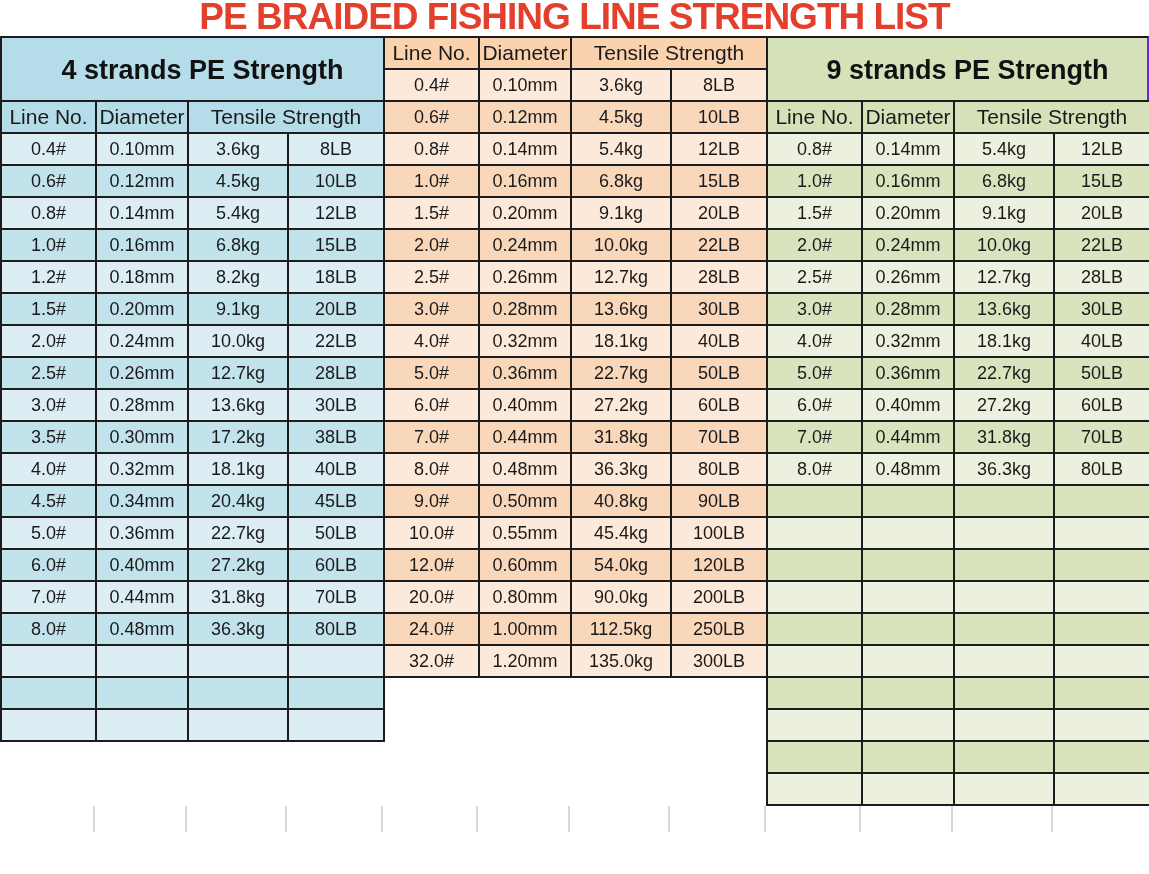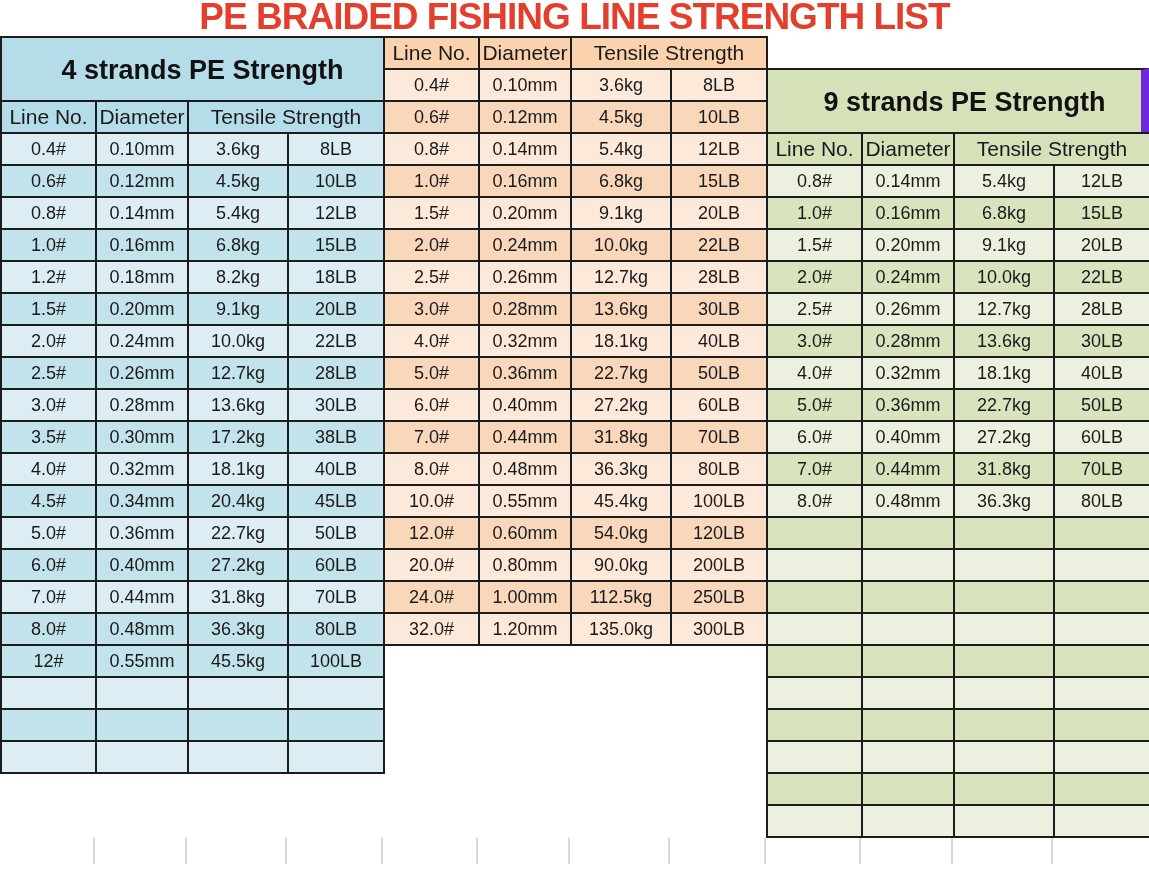--- a/index.html
+++ b/index.html
@@ -38,21 +38,21 @@
     text-align: center;
     font-size: 27px;
     font-weight: bold;
     color: #111111;
     background: var(--hdr);
     border-top: 2px solid #1c1c1c;
     border-left: 2px solid #1c1c1c;
     box-sizing: border-box;
     padding-left: 20px;
   }
-  .sec:last-child .sec-title { border-right: 8px solid #6d28d9; margin-top: 32px; }
+  .sec:last-child .sec-title { border-right: 2px solid #6d28d9; }
   .grid {
     border-collapse: collapse;
     table-layout: fixed;
     width: 383px;
     font-size: 18px;
     color: #1a1a1a;
   }
   .grid col.c1 { width: 95px; }
   .grid col.c2 { width: 92px; }
   .grid col.c3 { width: 100px; }
@@ -202,26 +202,20 @@
               <td>0.44mm</td>
               <td>31.8kg</td>
               <td>70LB</td>
             </tr>
             <tr class="dark">
               <td>8.0#</td>
               <td>0.48mm</td>
               <td>36.3kg</td>
               <td>80LB</td>
             </tr>
-            <tr class="dark">
-              <td>12#</td>
-              <td>0.55mm</td>
-              <td>45.5kg</td>
-              <td>100LB</td>
-            </tr>
             <tr class="light">
               <td></td>
               <td></td>
               <td></td>
               <td></td>
             </tr>
             <tr class="dark">
               <td></td>
               <td></td>
               <td></td>
@@ -323,20 +317,26 @@
               <td>7.0#</td>
               <td>0.44mm</td>
               <td>31.8kg</td>
               <td>70LB</td>
             </tr>
             <tr class="light">
               <td>8.0#</td>
               <td>0.48mm</td>
               <td>36.3kg</td>
               <td>80LB</td>
+            </tr>
+            <tr class="dark">
+              <td>9.0#</td>
+              <td>0.50mm</td>
+              <td>40.8kg</td>
+              <td>90LB</td>
             </tr>
             <tr class="light">
               <td>10.0#</td>
               <td>0.55mm</td>
               <td>45.4kg</td>
               <td>100LB</td>
             </tr>
             <tr class="dark">
               <td>12.0#</td>
               <td>0.60mm</td>

